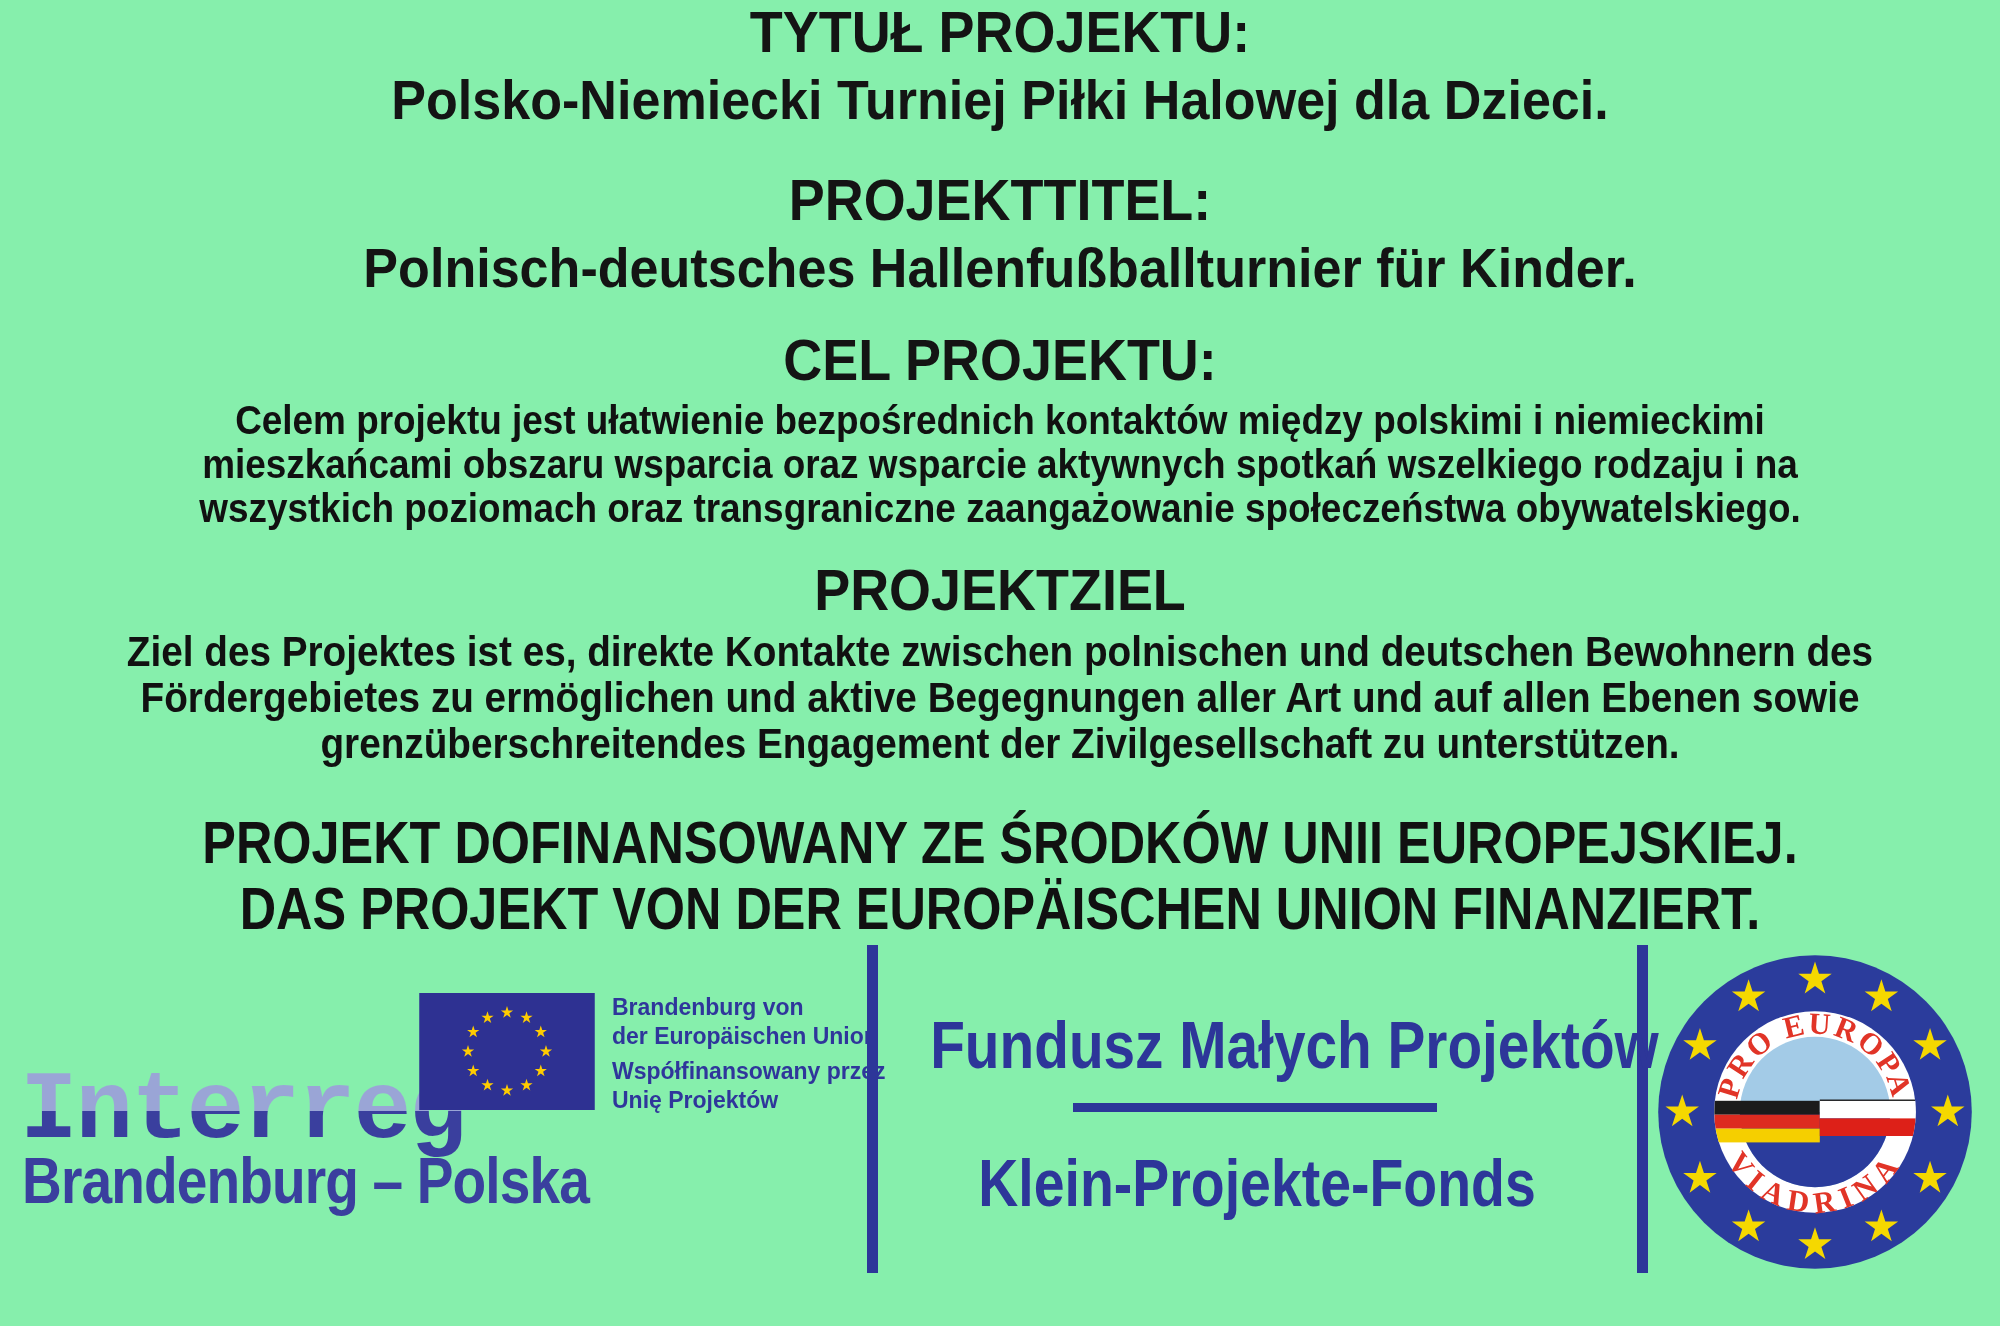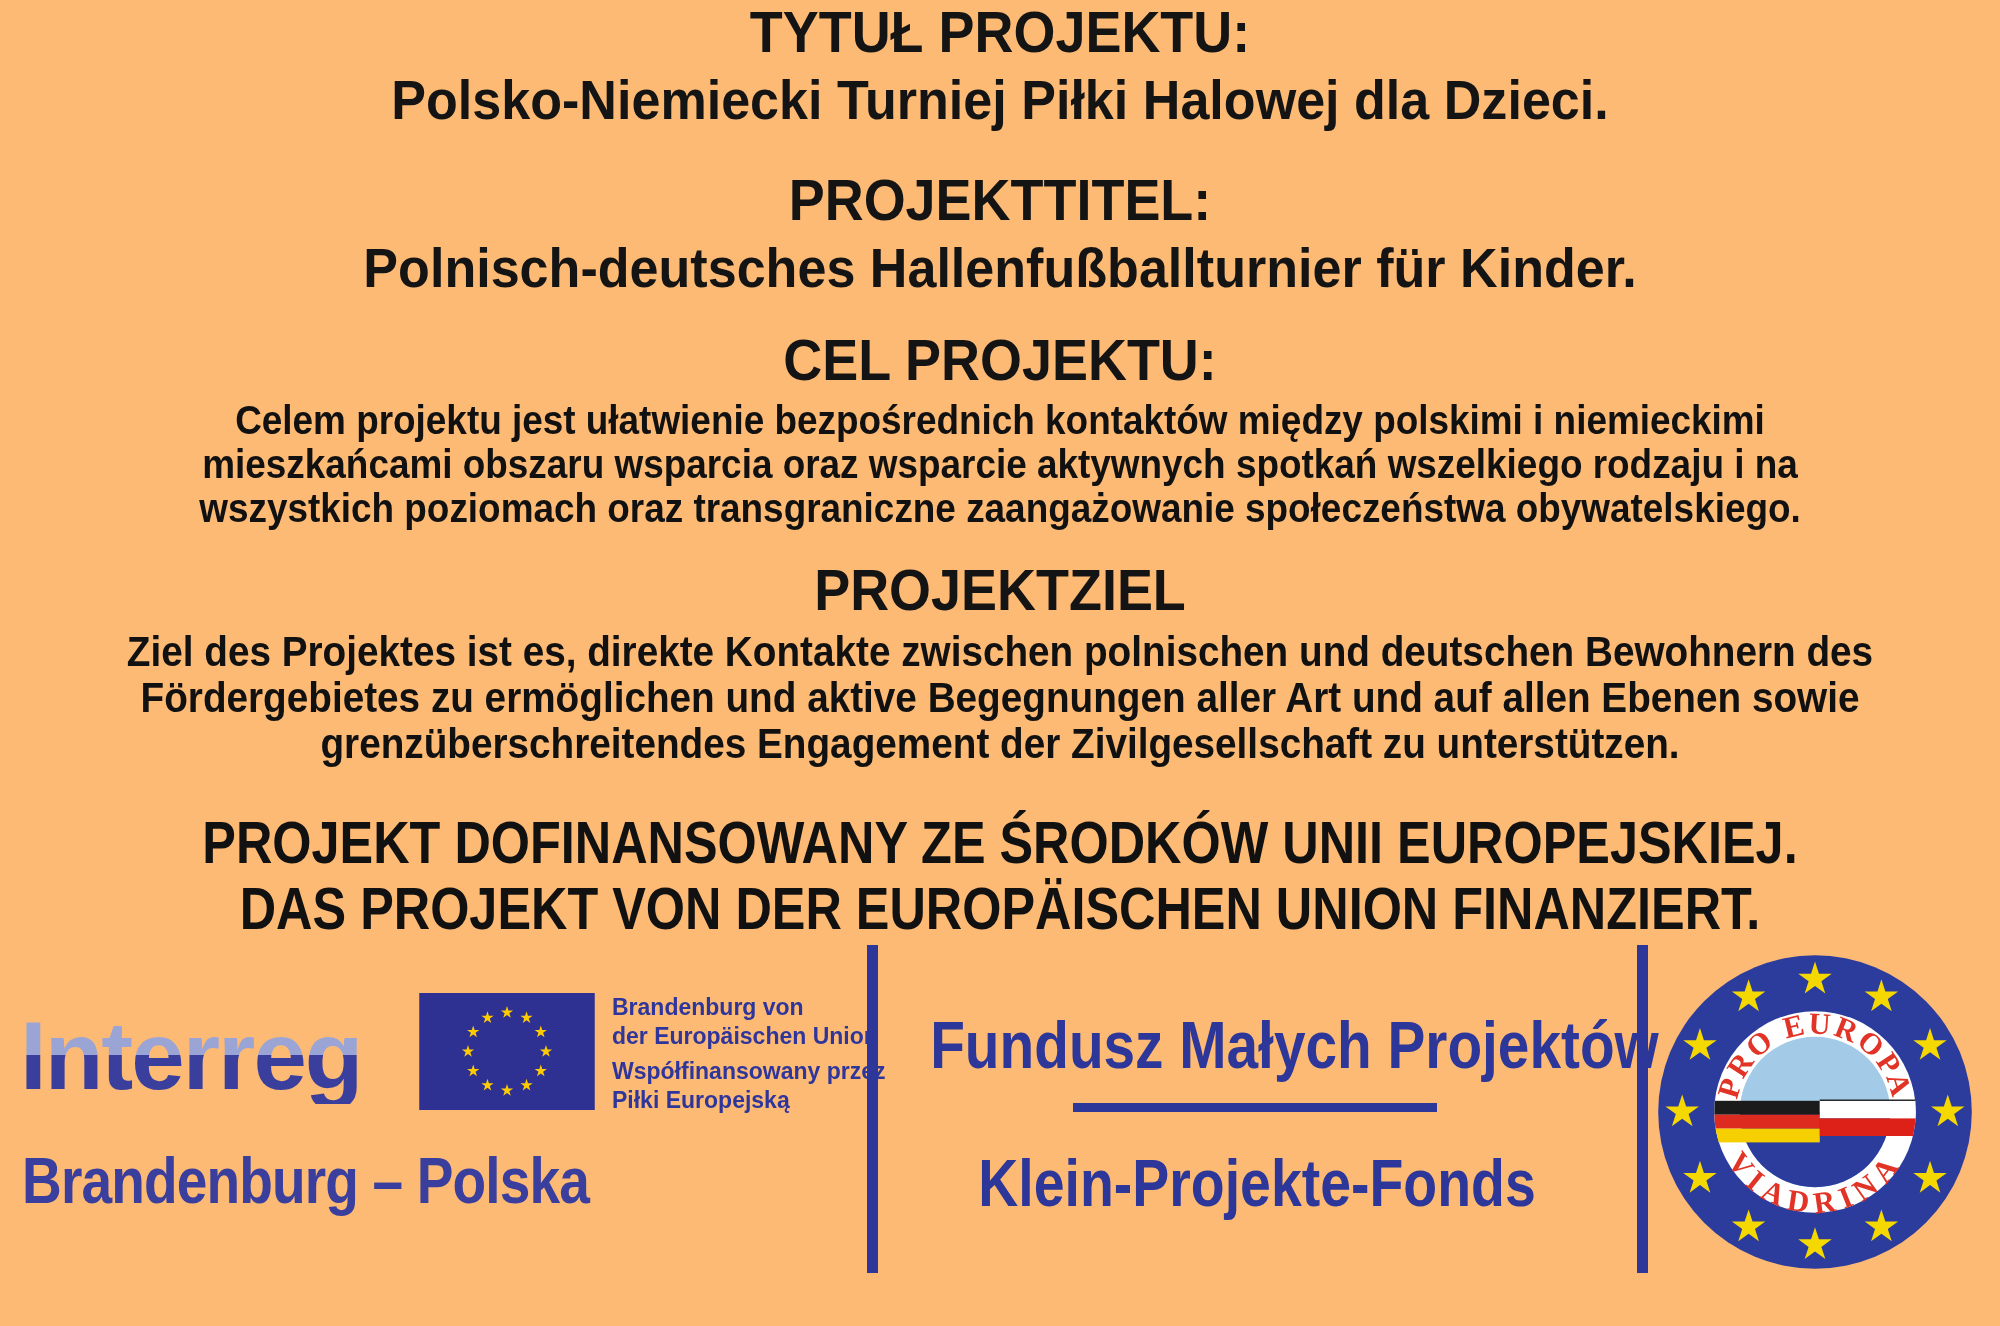--- a/index.html
+++ b/index.html
@@ -1,19 +1,19 @@
 <!DOCTYPE html>
 <html><head>
 <meta charset="utf-8">
 <style>
   html,body{margin:0;padding:0;background:#ffffff;}
   #poster{
     position:relative;
     width:2000px;height:1326px;
-    background:#fdba74;
+    background:#86efac;
     overflow:hidden;
     font-family:"Liberation Sans", sans-serif;
     color:#111;
   }
   .abs{position:absolute;}
   .ctr{
     left:0;width:2000px;text-align:center;
     font-weight:bold;white-space:nowrap;color:#141414;
   }
   .cond{transform:scaleX(0.93);transform-origin:50% 0;}
@@ -72,21 +72,21 @@
     <div>Ziel des Projektes ist es, direkte Kontakte zwischen polnischen und deutschen Bewohnern des</div>
     <div>Fördergebietes zu ermöglichen und aktive Begegnungen aller Art und auf allen Ebenen sowie</div>
     <div>grenzüberschreitendes Engagement der Zivilgesellschaft zu unterstützen.</div>
   </div>
 
   <div class="abs para funding" style="top:810px;">
     <div>PROJEKT DOFINANSOWANY ZE ŚRODKÓW UNII EUROPEJSKIEJ.</div>
     <div>DAS PROJEKT VON DER EUROPÄISCHEN UNION FINANZIERT.</div>
   </div>
 
-  <div class="abs interreg-word" style="left:20px;top:1008px;">Interreg</div>
+  <div class="abs interreg-word" style="left:20px;top:1064px;font-family:Liberation Mono, monospace;">Interreg</div>
 
   <div class="abs interreg-program" style="left:22px;top:1148px;">Brandenburg – Polska</div>
 
   <div class="abs" style="left:419px;top:993px;">
     <svg width="176" height="117" viewBox="0 0 60 40" xmlns="http://www.w3.org/2000/svg">
       <defs>
         <path id="eustar" d="M0,-1L0.2245,-0.309L0.9511,-0.309L0.3633,0.118L0.5878,0.809L0,0.382L-0.5878,0.809L-0.3633,0.118L-0.9511,-0.309L-0.2245,-0.309Z" fill="#ffcc00"></path>
       </defs>
       <rect x="0" y="0" width="60" height="40" fill="#2e3192"></rect>
       <use href="#eustar" transform="translate(30,6.67) scale(2.2)"></use>
@@ -103,21 +103,21 @@
       <use href="#eustar" transform="translate(23.33,8.45) scale(2.2)"></use>
     </svg>
   </div>
 
   <div class="abs cofin" style="left:612px;top:993px;">
     <div>Brandenburg von</div>
     <div>der Europäischen Union</div>
   </div>
   <div class="abs cofin" style="left:612px;top:1057px;">
     <div>Współfinansowany przez</div>
-    <div>Piłki Europejską</div>
+    <div>Unię Projektów</div>
   </div>
 
   <div class="abs vbar" style="left:867px;top:945px;height:328px;"></div>
   <div class="abs vbar" style="left:1637px;top:945px;height:328px;"></div>
 
   <div class="abs fmp-band fmp-line1" style="top:1012px;">Fundusz Małych Projektów</div>
   <div class="abs hline" style="left:1073px;top:1103px;width:364px;"></div>
   <div class="abs fmp-band fmp-line2" style="top:1150px;">Klein-Projekte-Fonds</div>
 
   <div class="abs" style="left:1655px;top:952px;">

